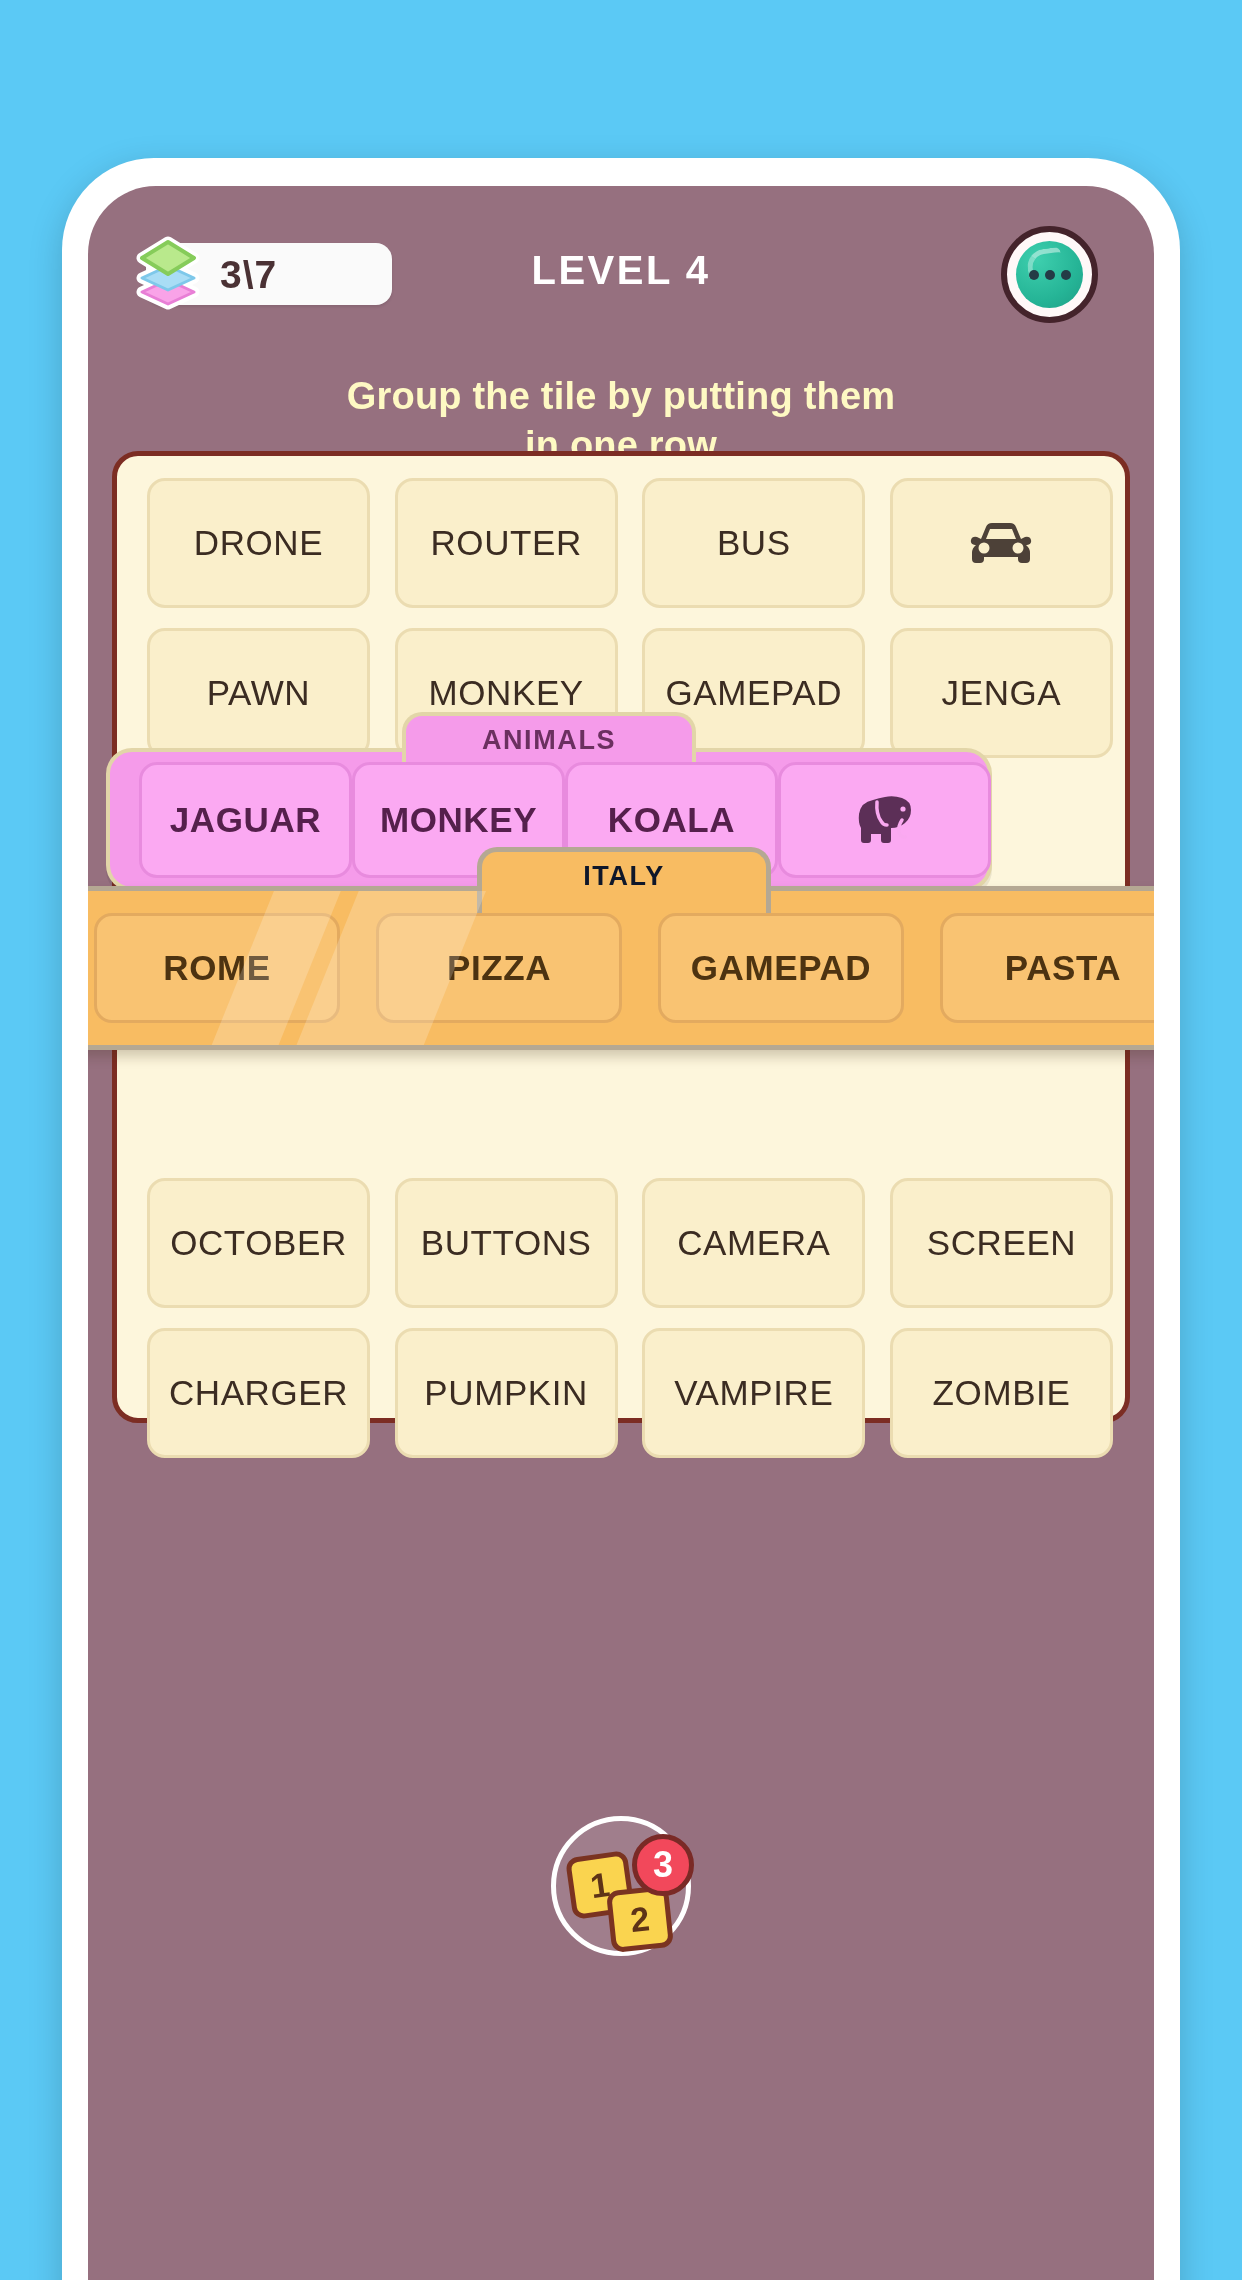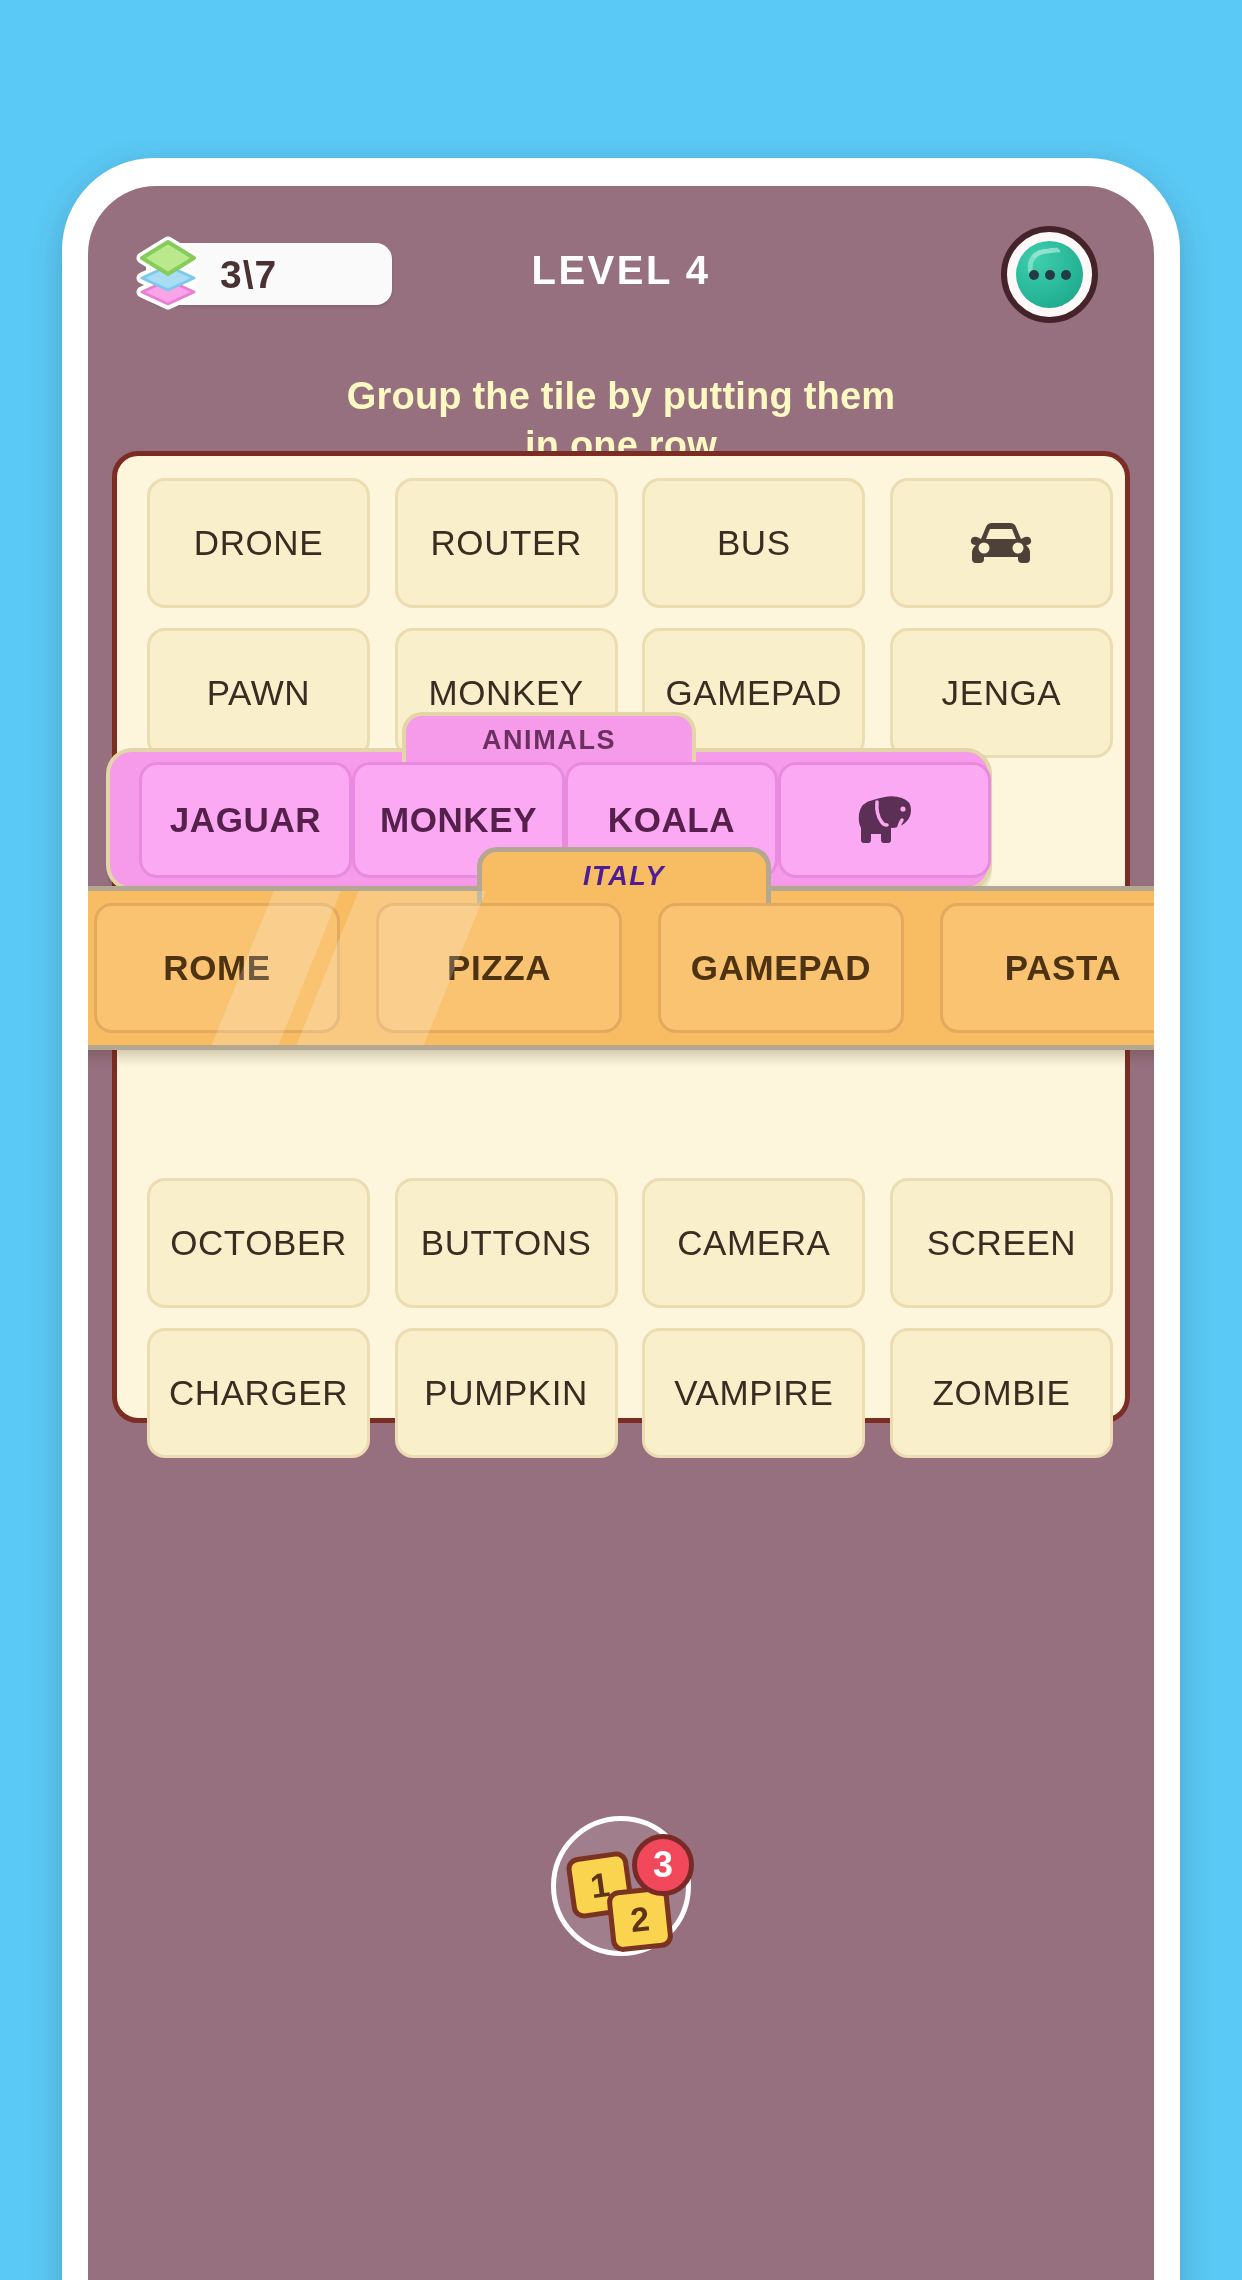--- a/index.html
+++ b/index.html
@@ -242,31 +242,30 @@
     width: 1128px;
     height: 164px;
     background: #F8BC62;
     border: 5px solid #B5A893;
     box-shadow: 0 7px 12px rgba(60,40,20,0.22);
   }
   #group-italy .group-tab {
     background: #F8BC62;
     border: 5px solid #B5A893;
     border-bottom: none;
-    color: #4c1d95;
+    color: #0f172a;
     top: -44px;
     height: 70px;
-    font-style: italic;
   }
   #group-italy .tile {
     background: #F9C372;
     border-color: #E3AA5F;
     color: #4D3311;
     width: 246px;
-    height: 130px;
+    height: 110px;
     font-size: 35px;
   }
   #group-italy .shine {
     position: absolute;
     left: 0; top: 0;
     width: 100%; height: 100%;
     border-radius: 26px;
     overflow: hidden;
     pointer-events: none;
   }

